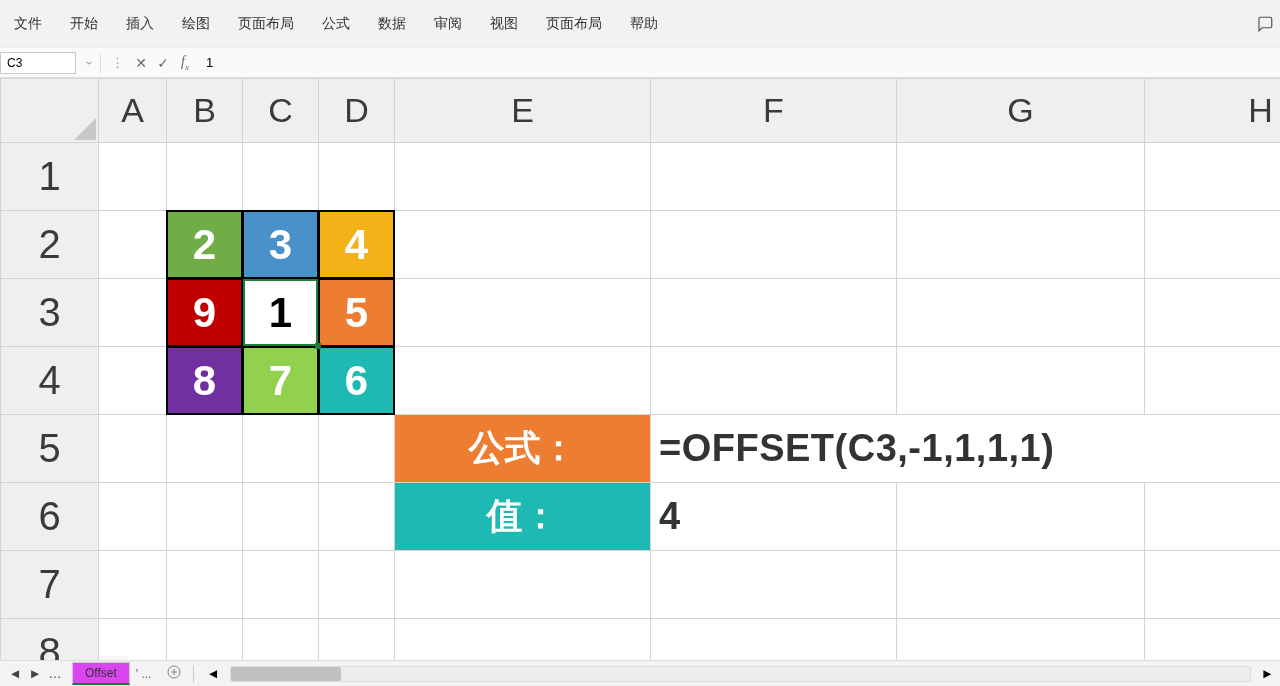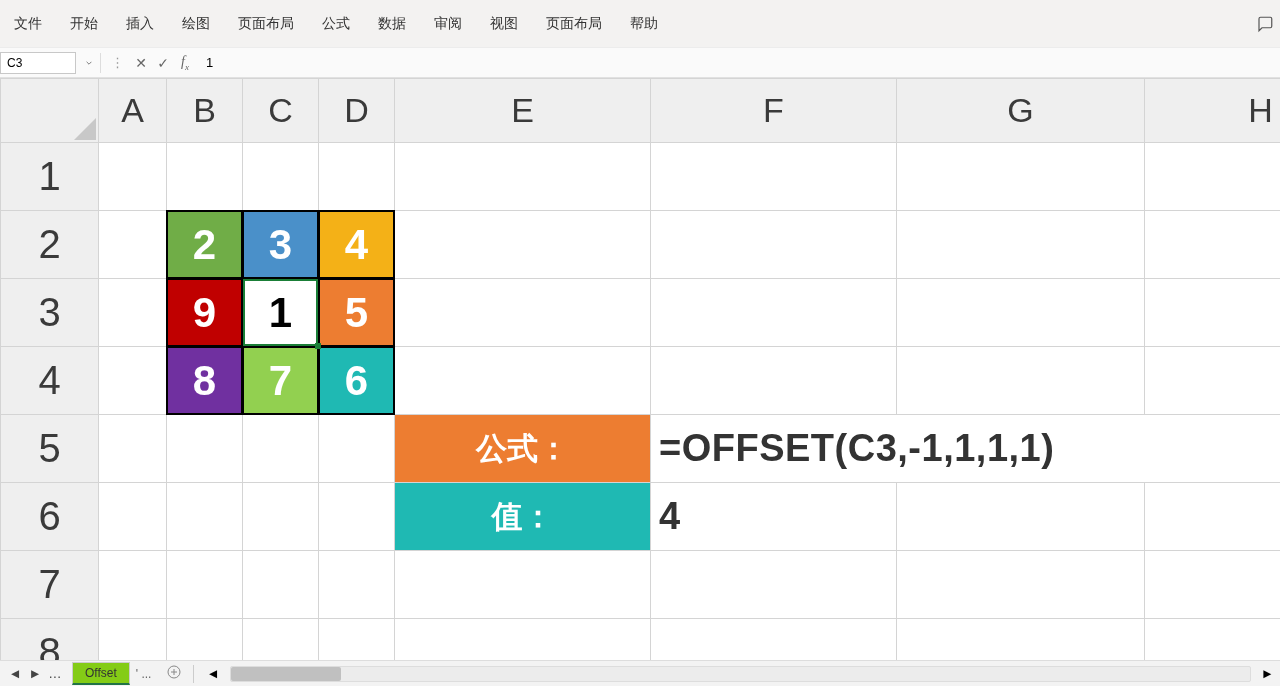--- a/index.html
+++ b/index.html
@@ -55,30 +55,30 @@
   .c-green   { background: #70ad47; }
   .c-blue    { background: #4a90c9; }
   .c-yellow  { background: #f4b117; }
   .c-red     { background: #c00000; }
   .c-white   { background: #ffffff; }
   .c-orange  { background: #ed7d31; }
   .c-purple  { background: #7030a0; }
   .c-lgreen  { background: #92d050; }
   .c-teal    { background: #1fb9b3; }
 
-  .label-tile { width: 100%; height: 100%; display: flex; align-items: center; justify-content: center; font-weight: 700; font-size: 31px; color: #fff; }
+  .label-tile { width: 100%; height: 100%; display: flex; align-items: center; justify-content: center; font-weight: 700; font-size: 36px; color: #fff; }
   .lbl-orange { background: #ed7d31; }
   .lbl-teal   { background: #1fb9b3; }
   .big-text { font-size: 38px; font-weight: 700; padding-left: 8px; letter-spacing: 0.5px; }
 
   
   .tabbar { display: flex; align-items: center; height: 26px; border-top: 1px solid #ddd; background: #f3f3f3; font-size: 12px; }
   .tabbar .nav { display: flex; align-items: center; gap: 2px; padding: 0 6px; }
   .tabbar .nav button { border: 0; background: transparent; width: 18px; height: 18px; display: inline-flex; align-items: center; justify-content: center; cursor: pointer; color: #444; }
-  .tabbar .tab { padding: 3px 12px; background: #84cc16; border: 1px solid #ccc; border-bottom: 2px solid #217346; margin-left: 2px; cursor: pointer; }
+  .tabbar .tab { padding: 3px 12px; background: #d946ef; border: 1px solid #ccc; border-bottom: 2px solid #217346; margin-left: 2px; cursor: pointer; }
   .tabbar .tab2 { padding: 3px 10px 3px 6px; color: #666; cursor: pointer; }
   .tabbar .add { margin: 0 6px; cursor: pointer; }
   .tabbar .hsplit { width: 1px; height: 18px; background: #ccc; margin: 0 6px; }
   .tabbar .hscroll { flex: 1; height: 16px; margin: 0 4px; position: relative; background: #ececec; border: 1px solid #ddd; border-radius: 2px; }
   .tabbar .hscroll .thumb { position: absolute; left: 0; top: 0; bottom: 0; width: 110px; background: #c0c0c0; border-radius: 2px; }
 </style>
 </head>
 <body>
 
 <div class="app">

